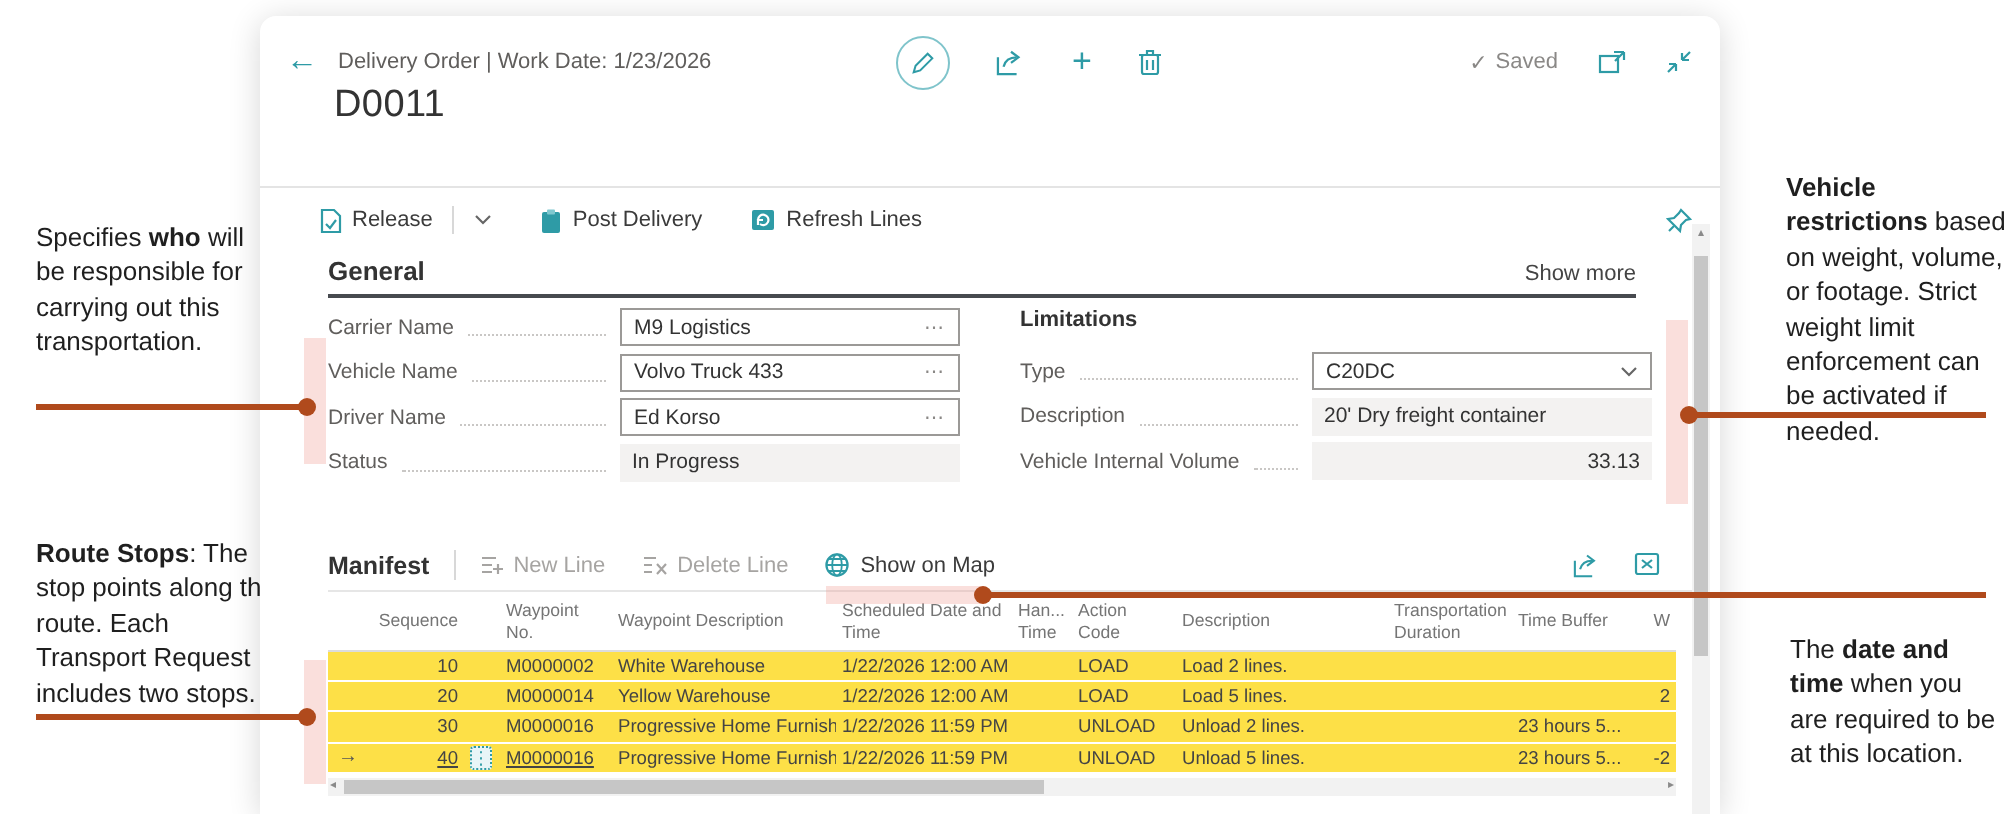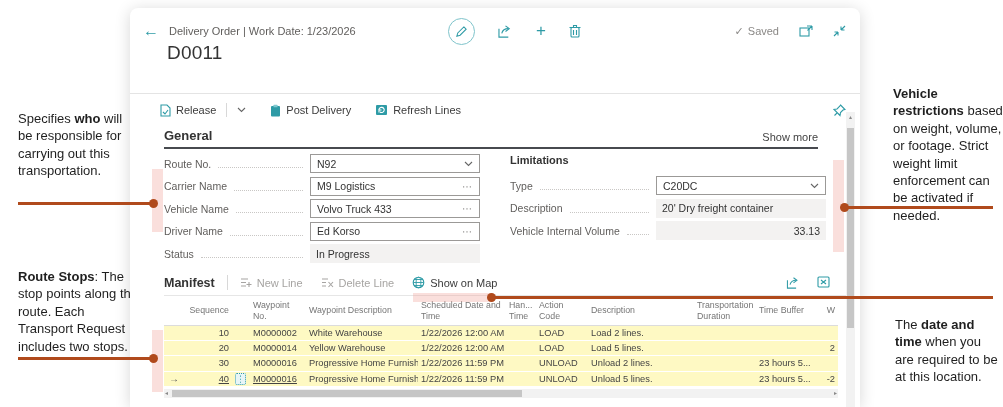--- a/index.html
+++ b/index.html
@@ -72,21 +72,21 @@
   .m-sep { width:1px; height:15px; background:#d8d8d8; margin-right:12px; }
   .m-act { display:flex; align-items:center; gap:5px; margin-right:18px; cursor:pointer; color:#3b3b3b; }
   .m-act.disabled { color:#a6a4a2; cursor:default; }
   .m-icons { margin-left:auto; display:flex; gap:16px; }
 
   .grid { width:674px; font-size:9.3px; color:#444; }
   .grow { display:grid; grid-template-columns:20px 48px 18px 56px 112px 88px 30px 52px 106px 62px 60px 1fr;
           align-items:center; }
   .ghead { height:30px; color:#757575; font-size:8.8px; border-bottom:1px solid #dcdcdc; }
   .ghead > div { padding:0 3px; line-height:1.15; }
-  .gr { height:15.2px; background:#fef9c3; border-bottom:1px solid #fff; }
+  .gr { height:15.2px; background:#fde047; border-bottom:1px solid #fff; }
   .gr > div { padding:0 3px; white-space:nowrap; overflow:hidden; }
   .ra { text-align:right; }
   .cell-link { text-decoration:underline; cursor:pointer; }
   .row-arrow { color:#555; font-size:10px; text-align:center; }
   .opt-box { width:13px; height:13px; border:1px dotted #2e9ba6; background:#e8f5f7;
              color:#2e9ba6; font-size:9px; line-height:12px; text-align:center; border-radius:2px; cursor:pointer; }
 
   
   .hscroll { position:relative; width:674px; height:9px; background:#f2f2f2; margin-top:2px; }
   .hthumb { position:absolute; left:8px; top:1px; width:350px; height:7px; background:#c6c6c6; }
@@ -192,30 +192,20 @@
       </span>
     </div>
 
     <div class="sec-header">
       <span class="sec-title">General</span>
       <span class="show-more">Show more</span>
     </div>
 
     <div class="fields-col col-left">
       <div class="fld-row">
-        <span class="fld-label">Route No.</span>
-          <span class="leader"></span>
-        <span class="ctrl box">
-            <span>N92</span>
-            <svg class="ic" width="9" height="6" viewBox="0 0 9 6">
-              <path d="M1 1l3.5 3.5L8 1" fill="none" stroke="#666" stroke-width="1.1"></path>
-            </svg>
-          </span>
-      </div>
-      <div class="fld-row">
         <span class="fld-label">Carrier Name</span>
           <span class="leader"></span>
         <span class="ctrl box">
             <span>M9 Logistics</span>
             <span class="assist">⋯</span>
           </span>
       </div>
       <div class="fld-row">
         <span class="fld-label">Vehicle Name</span>
           <span class="leader"></span>

